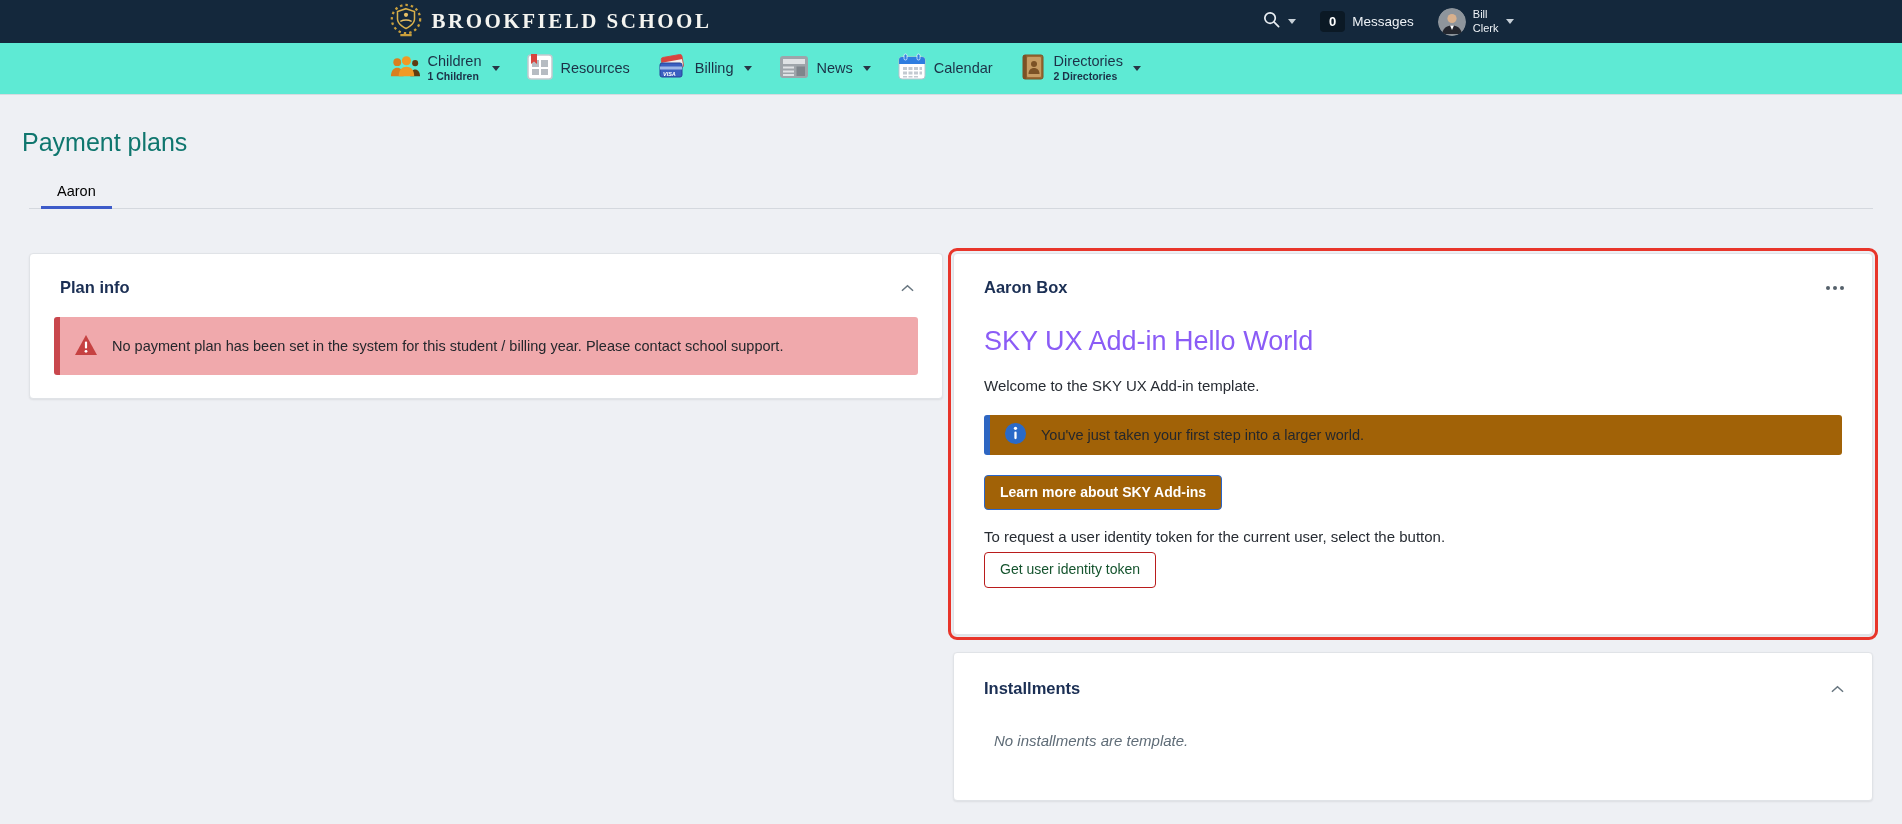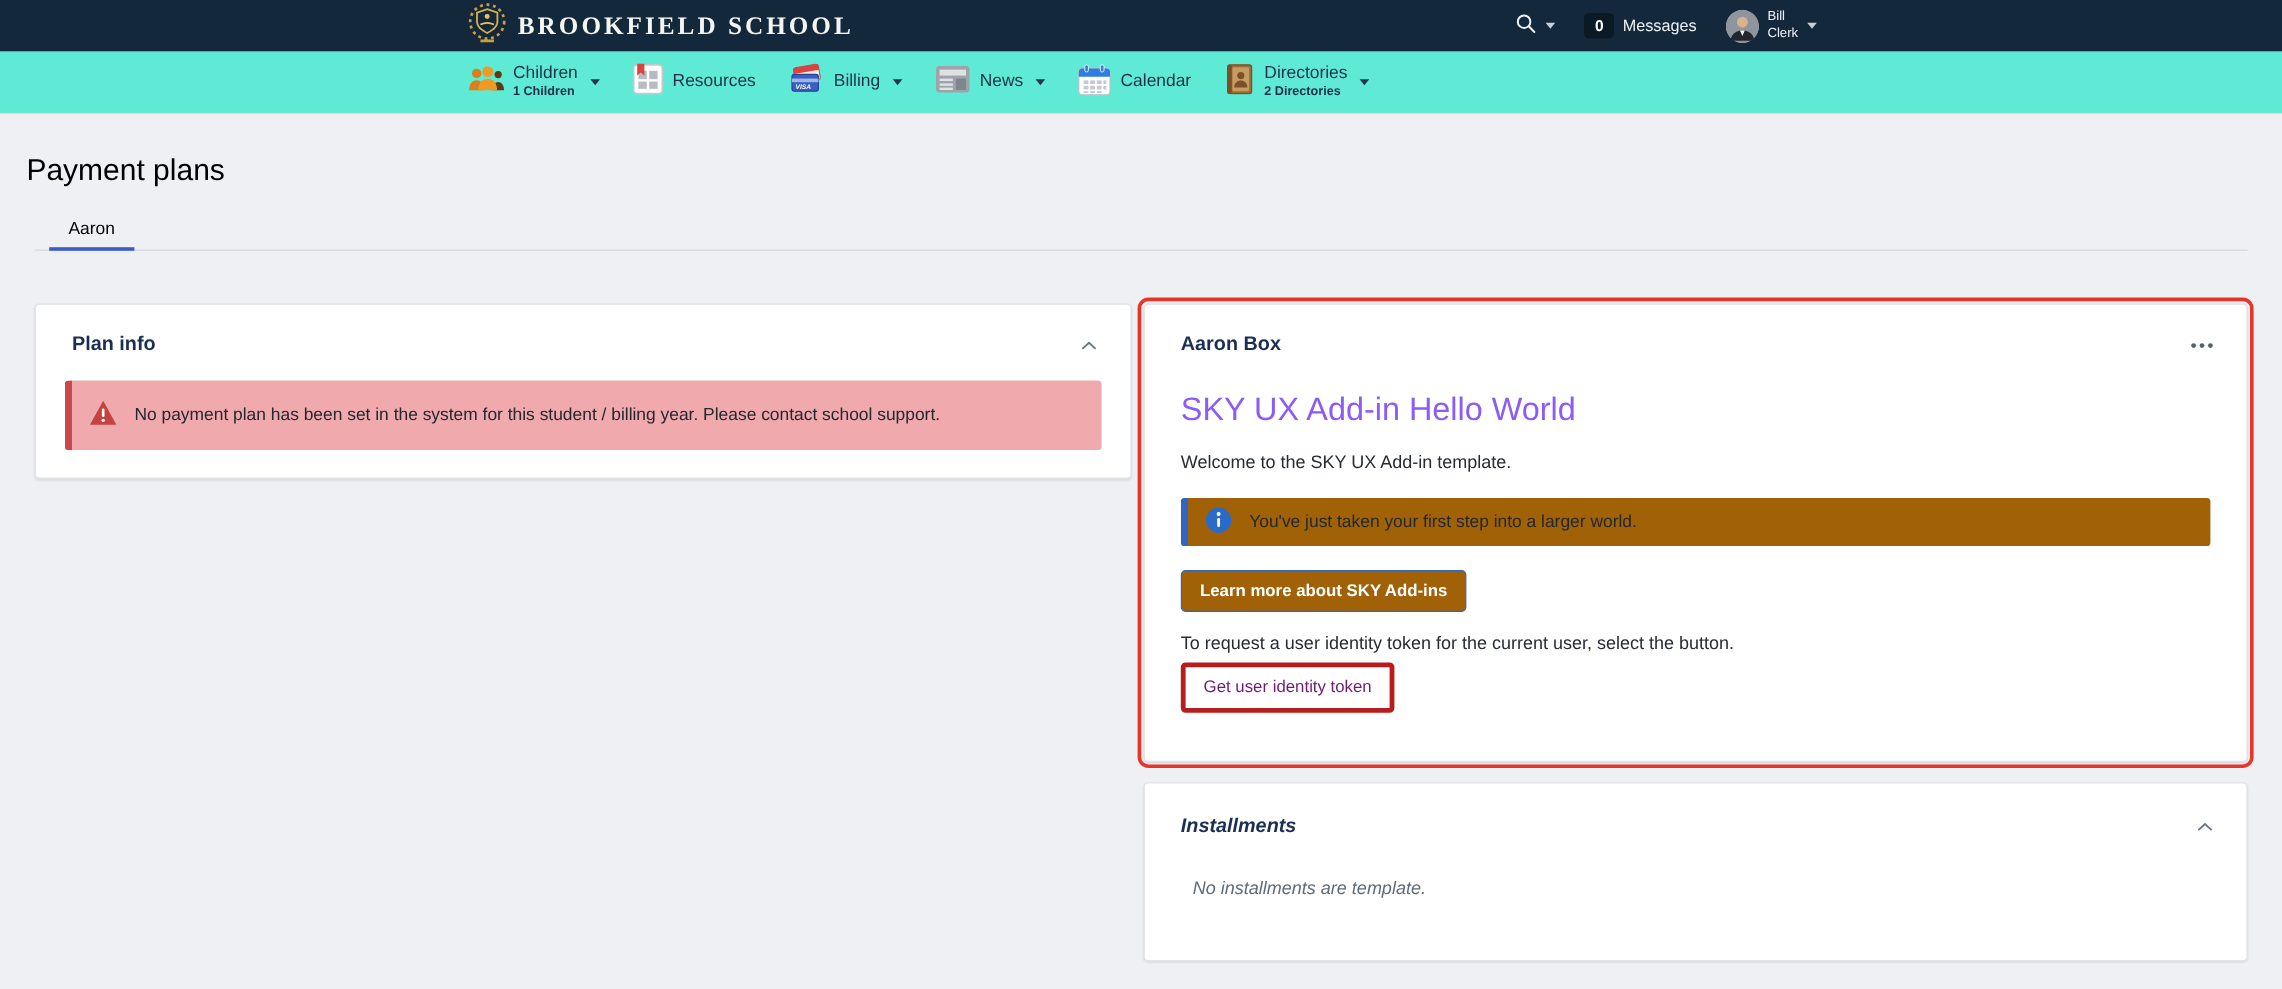--- a/index.html
+++ b/index.html
@@ -45,21 +45,21 @@
     width:1125px; margin:0 auto; height:100%;
     display:flex; align-items:center; gap:27px;
   }
   .nav-item { display:flex; align-items:center; gap:8px; cursor:pointer; height:100%; }
   .nav-label { font-size:14.5px; color:#1c3147; line-height:1.1; }
   .nav-sublabel { font-size:10.5px; font-weight:bold; color:#1c3147; line-height:1.2; }
   .nav-item .caret-dark { margin-left:2px; }
   
   .content { padding:0 29px; }
   .page-title {
-    margin:32px 0 0 -7px; font-size:25px; font-weight:500; color:#000000; line-height:30px;
+    margin:32px 0 0 -7px; font-size:25px; font-weight:500; color:#0f766e; line-height:30px;
   }
   .tabs { margin-top:18px; border-bottom:1px solid #d4d8de; display:flex; padding-left:12px; }
   .tab {
     padding:8px 16px 7px; font-size:14.5px; color:#000000; cursor:pointer;
     border-bottom:3px solid #3d5bc9; margin-bottom:-1px;
   }
   .columns { display:flex; gap:10px; margin-top:44px; align-items:flex-start; }
   .col-left { width:914px; }
   .col-right { width:920px; }
   .card {
@@ -95,26 +95,26 @@
   .cb-welcome { margin-top:20px; font-size:15px; color:#272c33; }
   .btn {
     font-family:"Liberation Sans", sans-serif; font-size:14px; border-radius:4px;
     padding:9px 15px; cursor:pointer; line-height:1.1;
   }
   .btn-primary {
     margin-top:20px; background:#a16207; border:1px solid #2a66cb;
     color:#fff; font-weight:bold;
   }
   .btn-default {
-    margin-top:7px; background:#fff; border:4px solid #b91c1c; color:#701a75;
+    margin-top:7px; background:#fff; border:1px solid #b91c1c; color:#14532d;
   }
   .cb-instruction { margin-top:18px; font-size:15px; color:#272c33; }
   
   .inst-card { margin-top:17px; height:149px; }
-  .inst-header { padding-top:26px;font-style:italic; }
+  .inst-header { padding-top:26px; }
   .inst-empty {
     margin-top:34px; padding-left:40px; font-size:15px; font-style:italic; color:#5f6c77;
   }
 </style>
 </head>
 <body>
 
 <header class="topbar">
   <div class="topbar-shell">
     <div class="logo">

